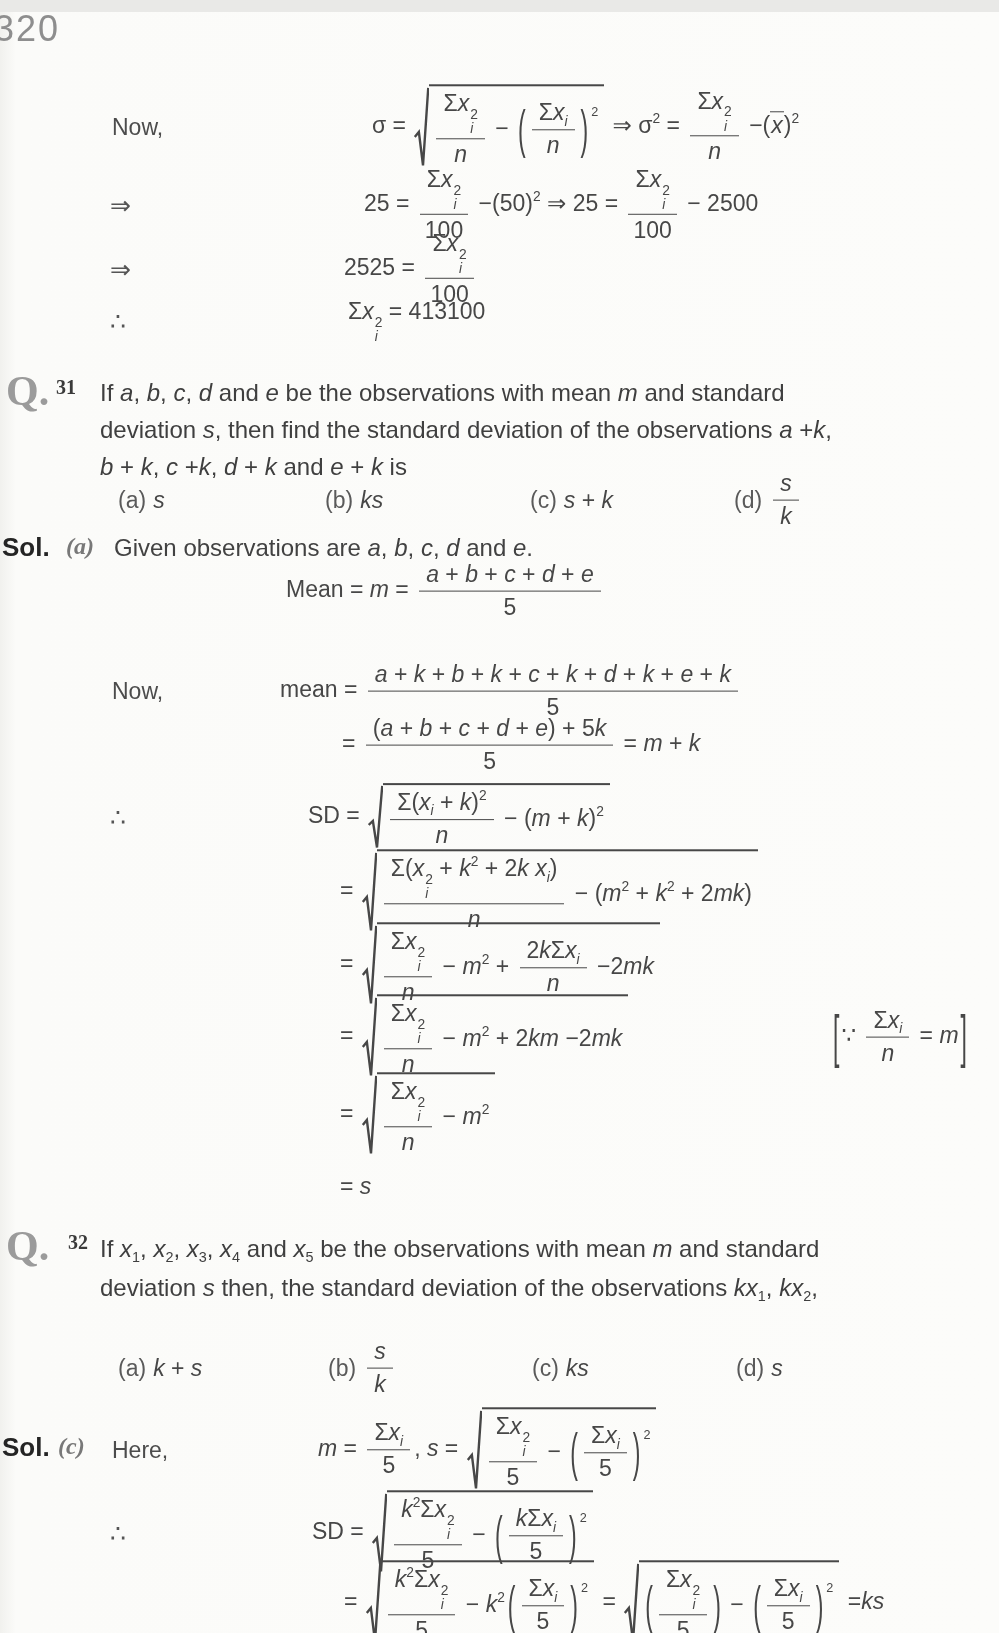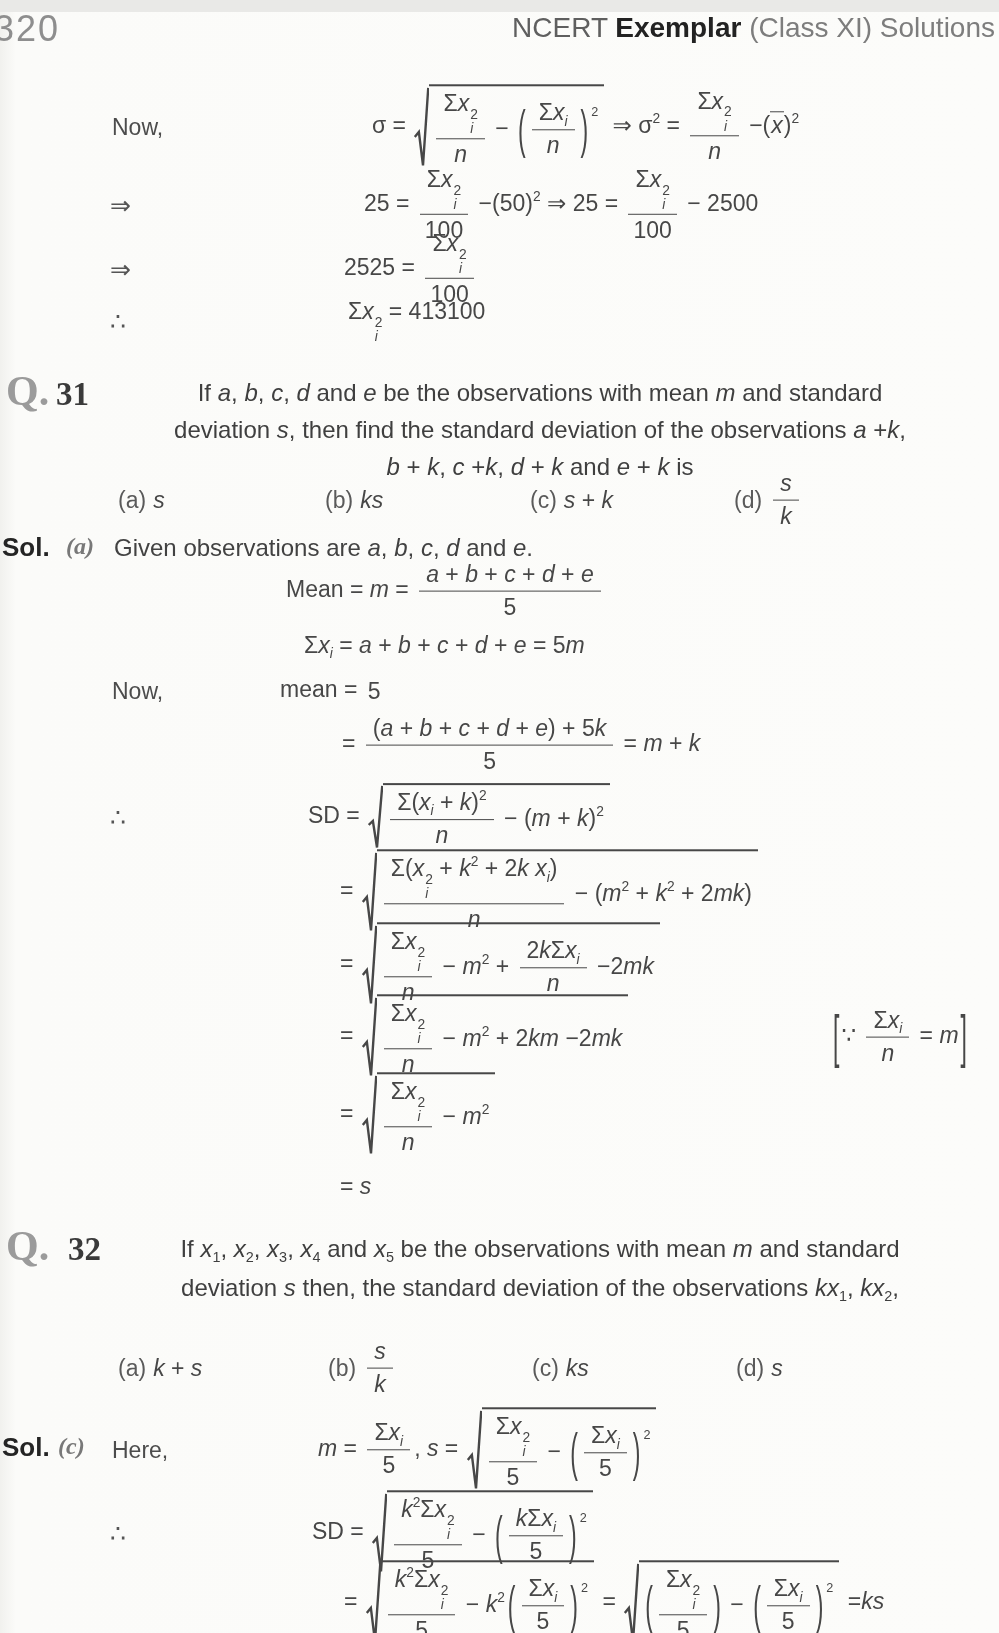--- a/index.html
+++ b/index.html
@@ -13,21 +13,21 @@
   .hdr b{color:#222;font-weight:700;}
   .hdr .rest{color:#7d7d7d;}
   
   .row{position:absolute;left:0;width:100%;}
   .lab,.eq,.note{position:absolute;top:50%;transform:translateY(-50%);white-space:nowrap;}
   .lab{font-size:23px;color:#4c4c4c;}
   .lab.sym{font-size:25px;color:#555;}
   .eq,.note{font-size:23px;}
   
   .mi{font-style:italic;}
-  .mu{font-style:normal;text-align:center;}
+  .mu{font-style:normal;}
   .dg{font-style:normal;}
   .it{font-style:italic;}
   .upw{font-style:normal;}
   .sp{font-size:.6em;vertical-align:.72em;line-height:0;}
   .sp.hi{vertical-align:1.55em;font-size:.55em;}
   .sb{font-size:.6em;vertical-align:-.38em;line-height:0;}
   .ss{display:inline-flex;flex-direction:column;align-items:flex-start;font-size:.6em;line-height:1.05;vertical-align:-.55em;margin-left:1px;}
   .fr{display:inline-flex;flex-direction:column;align-items:center;vertical-align:middle;margin:0 4px;line-height:1.3;}
   .fr .nu{border-bottom:1.5px solid currentColor;padding:0 7px 1px 7px;}
   .fr .de{padding-top:1px;}
@@ -35,36 +35,35 @@
   .rd{width:15px;align-self:stretch;flex:none;}
   .rd svg{width:100%;height:100%;display:block;}
   .si{display:inline-block;border-top:2px solid currentColor;padding:3px 6px 0 3px;white-space:nowrap;}
   .bp{display:inline-flex;align-items:center;vertical-align:middle;margin:0 1px;}
   .bg{display:inline-block;transform:scaleY(2.25);transform-origin:center;margin:0 2px;font-style:normal;}
   .bg.bgb{transform:scaleY(2.5);}
   .bc{display:inline-block;white-space:nowrap;}
   .ov{display:inline-block;border-top:1.5px solid currentColor;line-height:1.15;padding:0 1px;}
   
   .qbadge{position:absolute;font-family:"Liberation Serif",serif;font-size:42px;font-weight:700;color:#9b9b9b;line-height:1;}
-  .qnum{position:absolute;font-family:"Liberation Serif",serif;font-size:33px;font-weight:700;color:#3a3a3a;}
+  .qnum{position:absolute;font-family:"Liberation Serif",serif;font-size:20px;font-weight:700;color:#3a3a3a;}
   .qtext{position:absolute;left:100px;width:880px;font-size:24px;line-height:37px;color:#3f3f3f;}
   .opt{position:absolute;top:50%;transform:translateY(-50%);display:flex;align-items:center;gap:7px;font-size:23px;color:#474747;white-space:nowrap;}
   .olab{color:#5a5a5a;font-style:normal;}
   .solhead{position:absolute;left:0;width:100%;white-space:nowrap;}
   .sol-label{position:absolute;left:2px;top:0;font-size:26px;font-weight:700;color:#242424;}
   .sol-ans{position:absolute;top:1px;font-family:"Liberation Serif",serif;font-style:italic;font-weight:700;font-size:24px;color:#787878;}
   .sol-intro{position:absolute;left:114px;top:2px;font-size:24px;color:#424242;}
 </style>
 </head>
 <body>
 
 <div class="page">
 
   <span class="pgnum">320</span>
-  <span class="hdr"><span class="brand">NCERT </span><b>Exemplar</b><span class="rest"> (Class XI) Solutions</span></span>
 
   <div class="row" style="top:73px;height:84px">
     <span class="lab" style="left:112px">Now,</span>
     <span class="eq mi" style="left:372px"><span class="dg">σ = </span><span class="sq">
           <span class="rd">
             <svg viewBox="0 0 20 60" preserveAspectRatio="none">
               <path d="M1 37 L6.5 33.5 L12 57 L19 2.5" fill="none" stroke="currentColor" stroke-width="2.4" vector-effect="non-scaling-stroke"></path>
             </svg>
           </span>
           <span class="si"><span class="fr">
@@ -156,26 +155,24 @@
     <span class="sol-label">Sol.</span>
     <span class="sol-ans" style="left:66px">(a)</span>
     <span class="sol-intro mu">Given<span class="dg"> </span>observations<span class="dg"> </span>are<span class="dg"> </span><span class="it">a</span><span class="dg">, </span><span class="it">b</span><span class="dg">, </span><span class="it">c</span><span class="dg">, </span><span class="it">d</span><span class="dg"> </span>and<span class="dg"> </span><span class="it">e</span><span class="dg">.</span></span>
   </div>
   <div class="row" style="top:548px;height:62px">
     <span class="eq mi" style="left:286px"><span class="upw">Mean</span><span class="dg"> =  </span>m<span class="dg"> = </span><span class="fr">
           <span class="nu">a<span class="dg"> + </span>b<span class="dg"> + </span>c<span class="dg"> + </span>d<span class="dg"> + </span>e</span>
           <span class="de"><span class="dg">5</span></span>
         </span></span>
   </div>
-  <div class="row" style="top:616px;height:34px">
-    <span class="eq mi" style="left:304px"><span class="dg">Σ</span>x<span class="sb">i</span><span class="dg"> = </span>a<span class="dg"> + </span>b<span class="dg"> + </span>c<span class="dg"> + </span>d<span class="dg"> + </span>e<span class="dg"> = 5</span>m</span>
-  </div>
   <div class="row" style="top:648px;height:62px">
     <span class="lab" style="left:112px">Now,</span>
     <span class="eq mi" style="left:280px"><span class="upw">mean</span><span class="dg"> = </span><span class="fr">
+          <span class="nu">a<span class="dg"> + </span>k<span class="dg"> + </span>b<span class="dg"> + </span>k<span class="dg"> + </span>c<span class="dg"> + </span>k<span class="dg"> + </span>d<span class="dg"> + </span>k<span class="dg"> + </span>e<span class="dg"> + </span>k</span>
           <span class="de"><span class="dg">5</span></span>
         </span></span>
   </div>
   <div class="row" style="top:704px;height:58px">
     <span class="eq mi" style="left:342px"><span class="dg">= </span><span class="fr">
           <span class="nu"><span class="dg">(</span>a<span class="dg"> + </span>b<span class="dg"> + </span>c<span class="dg"> + </span>d<span class="dg"> + </span>e<span class="dg">) + 5</span>k</span>
           <span class="de"><span class="dg">5</span></span>
         </span><span class="dg"> = </span>m<span class="dg"> + </span>k</span>
   </div>
   <div class="row" style="top:770px;height:70px">

